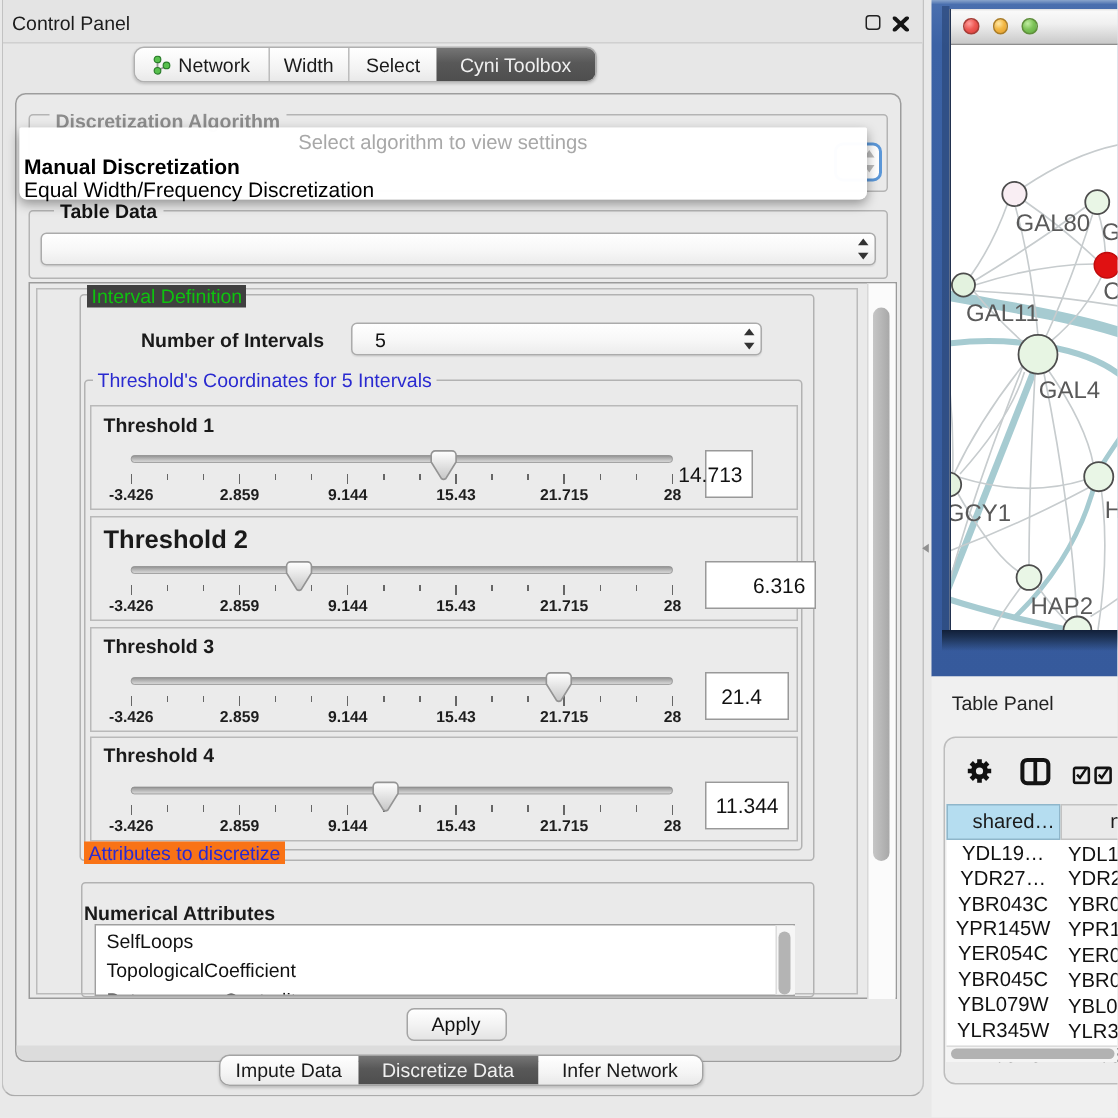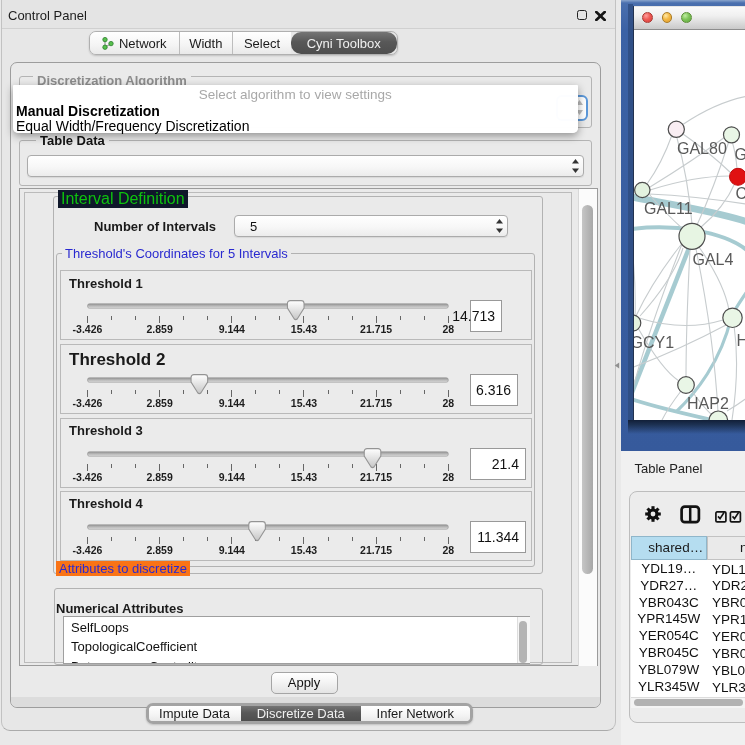--- a/index.html
+++ b/index.html
@@ -126,21 +126,21 @@
 <div class="a" style="left:89px;top:31px;height:24px;display:flex;border:1px solid #b0b0b0;border-radius:7px;overflow:hidden;box-shadow:0 1px 2px rgba(0,0,0,0.18);box-sizing:border-box;">
     <div style="width:88.5px;background:linear-gradient(180deg,#ffffff,#f4f4f4 60%,#e9e9e9);color:#1a1a1a;box-sizing:border-box;display:flex;align-items:center;justify-content:center;font-size:13px;"><svg width="12" height="13" viewBox="0 0 12 13" style="margin-right:5px;">
         <line x1="3" y1="3" x2="3" y2="10" stroke="#9a9a9a" stroke-width="1.2"></line>
         <line x1="3" y1="10" x2="9" y2="7" stroke="#9a9a9a" stroke-width="1.2"></line>
         <circle cx="3" cy="2.6" r="2.2" fill="#57c04d" stroke="#2c7d2c" stroke-width="0.8"></circle>
         <circle cx="3" cy="10.2" r="2.2" fill="#57c04d" stroke="#2c7d2c" stroke-width="0.8"></circle>
         <circle cx="9" cy="6.6" r="2.2" fill="#57c04d" stroke="#2c7d2c" stroke-width="0.8"></circle>
       </svg>Network</div>
     <div style="width:53.5px;background:linear-gradient(180deg,#ffffff,#f4f4f4 60%,#e9e9e9);color:#1a1a1a;border-left:1px solid #bdbdbd;box-sizing:border-box;display:flex;align-items:center;justify-content:center;font-size:13px;">Width</div>
     <div style="width:59px;background:linear-gradient(180deg,#ffffff,#f4f4f4 60%,#e9e9e9);color:#1a1a1a;border-left:1px solid #bdbdbd;box-sizing:border-box;display:flex;align-items:center;justify-content:center;font-size:13px;">Select</div>
-    <div style="width:105.5px;background:linear-gradient(180deg,#757575,#585858 45%,#4e4e4e);color:#f0f0f0;box-sizing:border-box;display:flex;align-items:center;justify-content:center;font-size:13px;border-radius:10px;">Cyni Toolbox</div>
+    <div style="width:105.5px;background:linear-gradient(180deg,#757575,#585858 45%,#4e4e4e);color:#f0f0f0;box-sizing:border-box;display:flex;align-items:center;justify-content:center;font-size:13px;">Cyni Toolbox</div>
   </div>
 <div class="a" style="left:9.5px;top:62px;width:591px;height:646px;border:1px solid #9d9d9d;border-radius:7px;background:#eaeaea;box-sizing:border-box;"></div>
 <div class="a" style="left:10.5px;top:697px;width:589px;height:10px;background:#dcdcdc;border-radius:0 0 7px 7px;"></div>
 <div class="a" style="left:19px;top:76px;width:573px;height:52px;border:1px solid #b4b4b4;border-radius:3px;box-sizing:border-box;"></div>
 <div class="txt b" style="left:33px;top:72.5px;font-size:13px;color:#8c8c8c;background:#eaeaea;padding:0 4px;">Discretization Algorithm</div>
 <div class="a" style="left:556px;top:94.5px;width:32px;height:26px;border:2.5px solid #5b97d8;border-radius:6px;background:#fff;box-sizing:border-box;"></div>
 <svg class="a" style="left:575px;top:99px;" width="9" height="17" viewBox="0 0 9 17">
     <path d="M 4.5,1 L 8,6 L 1,6 Z" fill="#bbb"></path>
     <path d="M 4.5,16 L 8,11 L 1,11 Z" fill="#bbb"></path>
   </svg>
@@ -154,21 +154,21 @@
   </div>
 <div class="a" style="left:13px;top:84.5px;width:564.5px;height:48.5px;background:rgba(255,255,255,0.98);border-radius:1px 1px 5px 5px;box-shadow:0 3px 8px rgba(0,0,0,0.38);"></div>
 <div class="a" style="left:13px;top:87px;width:564.5px;text-align:center;font-size:13.5px;color:#a8a8a8;">Select algorithm to view settings</div>
 <div class="txt b" style="left:16px;top:102.5px;font-size:14px;color:#000;">Manual Discretization</div>
 <div class="txt" style="left:16px;top:117.5px;font-size:14px;color:#000;">Equal Width/Frequency Discretization</div>
 <div class="a" style="left:19px;top:188px;width:578.5px;height:478px;border:1px solid #9b9b9b;background:#eaeaea;box-sizing:border-box;"></div>
 <div class="a" style="left:24px;top:191.5px;width:548px;height:471px;border:1px solid #bbb;box-sizing:border-box;"></div>
 <div class="a" style="left:577.5px;top:188.5px;width:19.5px;height:477px;background:#fbfbfb;border-left:1px solid #d8d8d8;box-sizing:border-box;"></div>
 <div class="a" style="left:581.5px;top:205px;width:11px;height:369px;border-radius:5.5px;background:linear-gradient(90deg,#c6c6c6,#a8a8a8);"></div>
 <div class="a" style="left:52.5px;top:196px;width:490px;height:378px;border:1px solid #b2b2b2;border-radius:3px;box-sizing:border-box;"></div>
-<div class="txt" style="left:58px;top:189.5px;font-size:16px;color:#0ec20e;background:#0f172a;padding:0 3px;">Interval Definition</div>
+<div class="txt" style="left:58px;top:189.5px;font-size:13px;color:#0ec20e;background:#404040;padding:0 3px;">Interval Definition</div>
 <div class="txt b" style="left:94px;top:218.5px;font-size:13px;">Number of Intervals</div>
 <div class="a" style="left:234px;top:215px;width:273.5px;height:22px;border:1px solid #ababab;border-radius:4px;background:linear-gradient(180deg,#ffffff,#f7f7f7 55%,#ececec);box-sizing:border-box;box-shadow:0 1px 1px rgba(0,0,0,0.08);">
     <div style="position:absolute;left:15px;top:0;height:20px;display:flex;align-items:center;font-size:13px;color:#111;">5</div>
     <svg style="position:absolute;left:259.5px;top:2.0px;" width="9" height="16" viewBox="0 0 9 16">
       <path d="M 4.5,1 L 8,5.5 L 1,5.5 Z" fill="#333"></path>
       <path d="M 4.5,15 L 8,10.5 L 1,10.5 Z" fill="#333"></path>
     </svg>
   </div>
 <div class="a" style="left:55.5px;top:252.5px;width:479.5px;height:314px;border:1px solid #b2b2b2;border-radius:3px;box-sizing:border-box;"></div>
 <div class="txt" style="left:62px;top:246px;font-size:13px;color:#2a2ad0;background:#eaeaea;padding:0 3px;">Threshold's Coordinates for 5 Intervals</div>
@@ -246,21 +246,21 @@
       <line x1="390.30" y1="21.9" x2="390.30" y2="28.6" stroke="#666" stroke-width="1" shape-rendering="crispEdges"></line>
       <text x="29.50" y="39" text-anchor="middle" font-size="10.5" font-weight="bold" fill="#1d1d1d" font-family="Liberation Sans, sans-serif">-3.426</text>
       <text x="101.66" y="39" text-anchor="middle" font-size="10.5" font-weight="bold" fill="#1d1d1d" font-family="Liberation Sans, sans-serif">2.859</text>
       <text x="173.82" y="39" text-anchor="middle" font-size="10.5" font-weight="bold" fill="#1d1d1d" font-family="Liberation Sans, sans-serif">9.144</text>
       <text x="245.98" y="39" text-anchor="middle" font-size="10.5" font-weight="bold" fill="#1d1d1d" font-family="Liberation Sans, sans-serif">15.43</text>
       <text x="318.14" y="39" text-anchor="middle" font-size="10.5" font-weight="bold" fill="#1d1d1d" font-family="Liberation Sans, sans-serif">21.715</text>
       <text x="390.30" y="39" text-anchor="middle" font-size="10.5" font-weight="bold" fill="#1d1d1d" font-family="Liberation Sans, sans-serif">28</text>
       <path d="M 133.05,9.4 A 2.8 2.8 0 0 1 135.85,6.6 L 146.85,6.6 A 2.8 2.8 0 0 1 149.65,9.4 L 149.65,14 L 142.85,25 Q 141.35,26.2 139.85,25 L 133.05,14 Z" fill="url(#hg)" stroke="#949494" stroke-width="1.1"></path>
     </svg>
   </div>
-<div class="a" style="left:470px;top:374.3px;width:48px;height:32px;background:#fff;border:1px solid #999;box-sizing:border-box;font-size:14px;color:#111;display:flex;align-items:center;justify-content:flex-end;padding-right:6px;">6.316</div>
+<div class="a" style="left:470px;top:374.3px;width:74px;height:32px;background:#fff;border:1px solid #999;box-sizing:border-box;font-size:14px;color:#111;display:flex;align-items:center;justify-content:flex-end;padding-right:6px;">6.316</div>
 <div class="a" style="left:59.5px;top:417.5px;width:472px;height:70px;border:1px solid #b9b9b9;background:#ebebeb;box-sizing:border-box;"></div>
 <div class="txt b" style="left:69px;top:423.0px;font-size:13px;">Threshold 3</div>
 <div class="a" style="left:58px;top:441.5px;width:417px;height:42px;">
     <svg width="417" height="42" viewBox="0 0 417 42" style="position:absolute;left:0;top:0;">
       <defs>
         <linearGradient id="tg" x1="0" y1="0" x2="0" y2="1">
           <stop offset="0" stop-color="#929292"></stop>
           <stop offset="1" stop-color="#dedede"></stop>
         </linearGradient>
         <linearGradient id="hg" x1="0" y1="0" x2="0" y2="1">
@@ -287,21 +287,21 @@
       <line x1="390.30" y1="21.9" x2="390.30" y2="28.6" stroke="#666" stroke-width="1" shape-rendering="crispEdges"></line>
       <text x="29.50" y="39" text-anchor="middle" font-size="10.5" font-weight="bold" fill="#1d1d1d" font-family="Liberation Sans, sans-serif">-3.426</text>
       <text x="101.66" y="39" text-anchor="middle" font-size="10.5" font-weight="bold" fill="#1d1d1d" font-family="Liberation Sans, sans-serif">2.859</text>
       <text x="173.82" y="39" text-anchor="middle" font-size="10.5" font-weight="bold" fill="#1d1d1d" font-family="Liberation Sans, sans-serif">9.144</text>
       <text x="245.98" y="39" text-anchor="middle" font-size="10.5" font-weight="bold" fill="#1d1d1d" font-family="Liberation Sans, sans-serif">15.43</text>
       <text x="318.14" y="39" text-anchor="middle" font-size="10.5" font-weight="bold" fill="#1d1d1d" font-family="Liberation Sans, sans-serif">21.715</text>
       <text x="390.30" y="39" text-anchor="middle" font-size="10.5" font-weight="bold" fill="#1d1d1d" font-family="Liberation Sans, sans-serif">28</text>
       <path d="M 306.23,9.4 A 2.8 2.8 0 0 1 309.03,6.6 L 320.03,6.6 A 2.8 2.8 0 0 1 322.83,9.4 L 322.83,14 L 316.03,25 Q 314.53,26.2 313.03,25 L 306.23,14 Z" fill="url(#hg)" stroke="#949494" stroke-width="1.1"></path>
     </svg>
   </div>
-<div class="a" style="left:470px;top:447.5px;width:56px;height:32px;background:#fff;border:1px solid #999;box-sizing:border-box;font-size:14px;color:#111;display:flex;align-items:center;justify-content:flex-end;padding-right:6px;">21.4</div>
+<div class="a" style="left:470px;top:447.5px;width:56px;height:32px;background:#fff;border:1px solid #999;box-sizing:border-box;font-size:14px;color:#111;display:flex;align-items:center;justify-content:flex-end;padding-right:17px;">21.4</div>
 <div class="a" style="left:59.5px;top:490.7px;width:472px;height:70px;border:1px solid #b9b9b9;background:#ebebeb;box-sizing:border-box;"></div>
 <div class="txt b" style="left:69px;top:496.2px;font-size:13px;">Threshold 4</div>
 <div class="a" style="left:58px;top:514.7px;width:417px;height:42px;">
     <svg width="417" height="42" viewBox="0 0 417 42" style="position:absolute;left:0;top:0;">
       <defs>
         <linearGradient id="tg" x1="0" y1="0" x2="0" y2="1">
           <stop offset="0" stop-color="#929292"></stop>
           <stop offset="1" stop-color="#dedede"></stop>
         </linearGradient>
         <linearGradient id="hg" x1="0" y1="0" x2="0" y2="1">
@@ -340,19 +340,19 @@
 <div class="txt" style="left:56px;top:561px;font-size:13px;color:#2a2ad0;background:#f97316;padding:0 3px;">Attributes to discretize</div>
 <div class="txt b" style="left:56px;top:600.5px;font-size:13px;">Numerical Attributes</div>
 <div class="a" style="left:63px;top:615.5px;width:467px;height:48.5px;background:#fff;border:1px solid #9f9f9f;box-sizing:border-box;overflow:hidden;">
     <div style="position:absolute;left:7px;top:3px;font-size:13px;color:#111;">SelfLoops</div>
     <div style="position:absolute;left:7px;top:22.7px;font-size:13px;color:#111;">TopologicalCoefficient</div>
     <div style="position:absolute;left:7px;top:42.4px;font-size:13px;color:#111;">BetweennessCentrality</div>
   </div>
 <div class="a" style="left:516.5px;top:616.5px;width:13px;height:46.5px;background:#f6f6f6;border-left:1px solid #ddd;box-sizing:border-box;"></div>
 <div class="a" style="left:518.5px;top:621px;width:8.5px;height:42px;border-radius:4.5px;background:#b4b4b4;"></div>
 <div class="a" style="left:270.5px;top:672px;width:67px;height:21.5px;border:1px solid #a5a5a5;border-radius:5px;background:linear-gradient(180deg,#ffffff,#f3f3f3 50%,#e4e4e4);box-sizing:border-box;display:flex;align-items:center;justify-content:center;font-size:13px;color:#111;">Apply</div>
-<div class="a" style="left:145.5px;top:703px;height:20.5px;display:flex;border:3px solid #a3a3a3;border-radius:7px;overflow:hidden;box-shadow:0 1px 2px rgba(0,0,0,0.18);box-sizing:border-box;">
+<div class="a" style="left:145.5px;top:703px;height:20.5px;display:flex;border:1px solid #a3a3a3;border-radius:7px;overflow:hidden;box-shadow:0 1px 2px rgba(0,0,0,0.18);box-sizing:border-box;">
     <div style="width:92px;background:linear-gradient(180deg,#ffffff,#f4f4f4 60%,#e9e9e9);color:#1a1a1a;box-sizing:border-box;display:flex;align-items:center;justify-content:center;font-size:13px;">Impute Data</div>
     <div style="width:120.5px;background:linear-gradient(180deg,#757575,#585858 45%,#4e4e4e);color:#f0f0f0;box-sizing:border-box;display:flex;align-items:center;justify-content:center;font-size:13px;">Discretize Data</div>
     <div style="width:108.5px;background:linear-gradient(180deg,#ffffff,#f4f4f4 60%,#e9e9e9);color:#1a1a1a;box-sizing:border-box;display:flex;align-items:center;justify-content:center;font-size:13px;">Infer Network</div>
   </div>
 <svg class="a" style="left:614px;top:361.5px;" width="6" height="7" viewBox="0 0 6 7">
     <path d="M 5.2,0.5 L 0.8,3.5 L 5.2,6.5 Z" fill="#909090"></path>
   </svg>
 </body></html>

